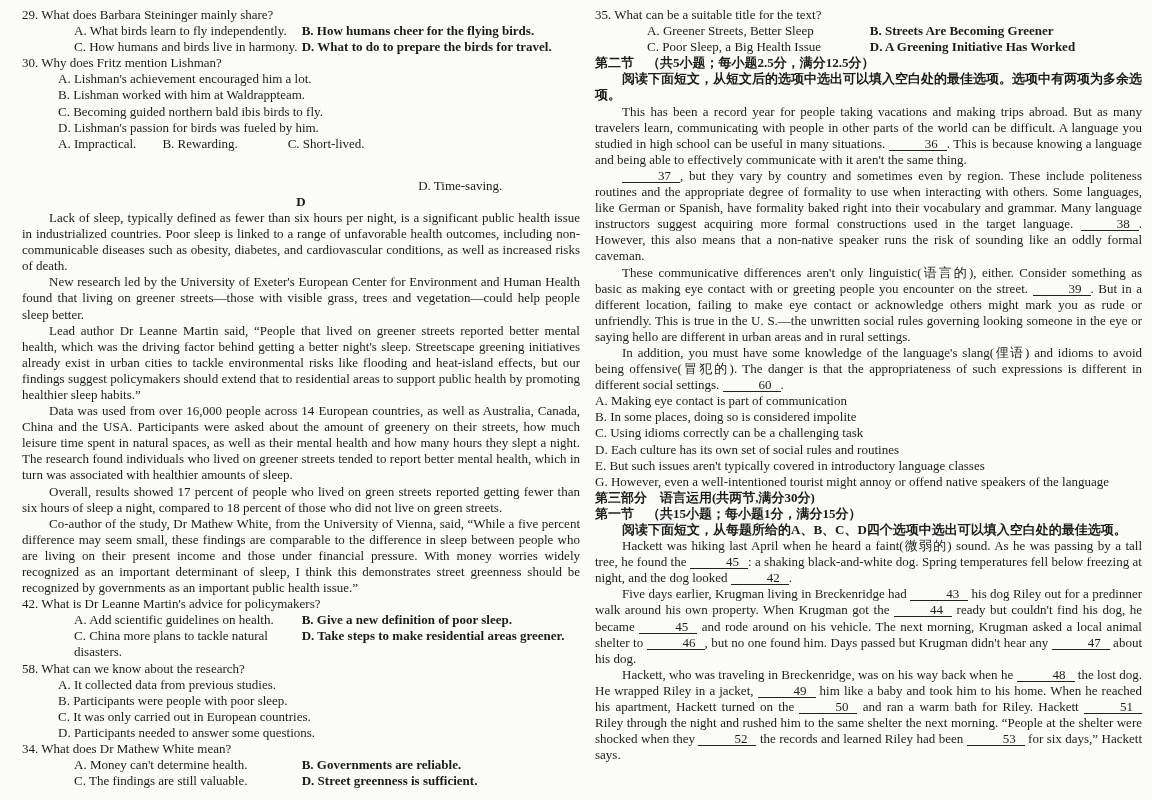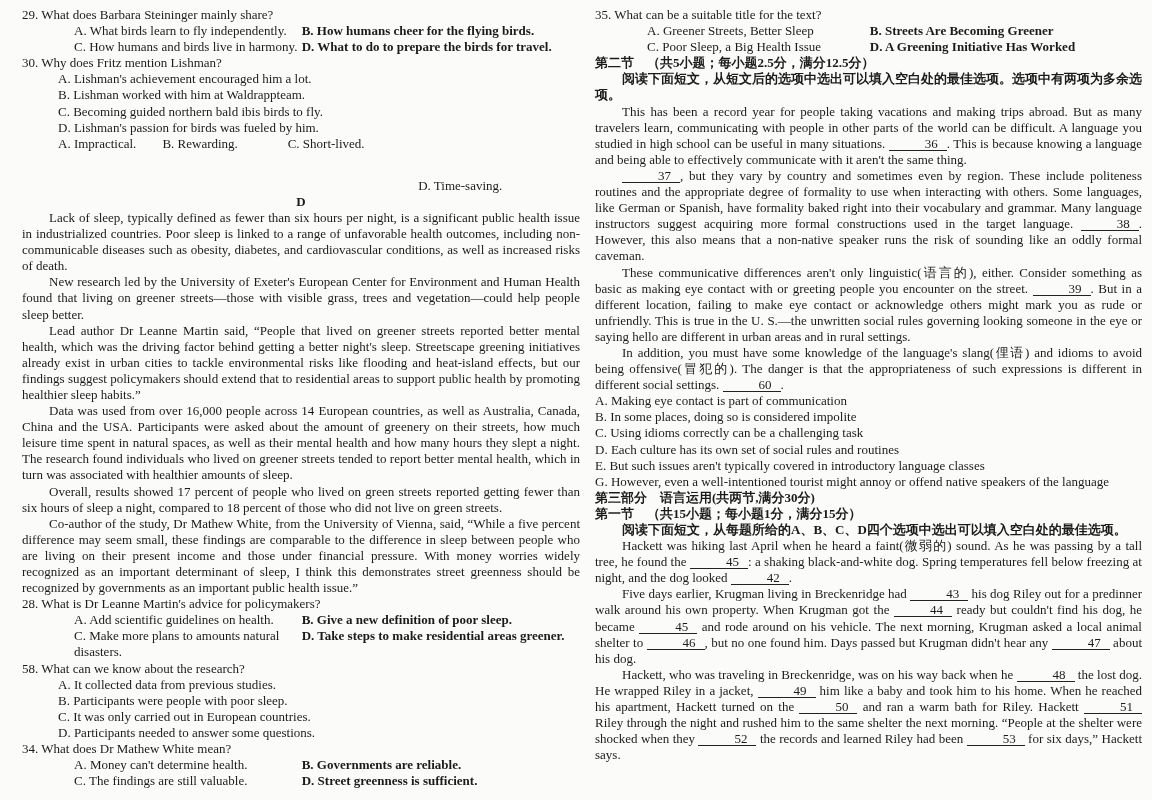--- a/index.html
+++ b/index.html
@@ -86,28 +86,28 @@
     <div class="d-label">D</div>
 
     <div class="para">Lack of sleep, typically defined as fewer than six hours per night, is a significant public health issue in industrialized countries. Poor sleep is linked to a range of unfavorable health outcomes, including non-communicable diseases such as obesity, diabetes, and cardiovascular conditions, as well as increased risks of death.</div>
     <div class="para">New research led by the University of Exeter's European Center for Environment and Human Health found that living on greener streets—those with visible grass, trees and vegetation—could help people sleep better.</div>
     <div class="para">Lead author Dr Leanne Martin said, “People that lived on greener streets reported better mental health, which was the driving factor behind getting a better night's sleep. Streetscape greening initiatives already exist in urban cities to tackle environmental risks like flooding and heat-island effects, but our findings suggest policymakers should extend that to residential areas to support public health by promoting healthier sleep habits.”</div>
     <div class="para">Data was used from over 16,000 people across 14 European countries, as well as Australia, Canada, China and the USA. Participants were asked about the amount of greenery on their streets, how much leisure time spent in natural spaces, as well as their mental health and how many hours they slept a night. The research found individuals who lived on greener streets tended to report better mental health, which in turn was associated with healthier amounts of sleep.</div>
     <div class="para">Overall, results showed 17 percent of people who lived on green streets reported getting fewer than six hours of sleep a night, compared to 18 percent of those who did not live on green streets.</div>
     <div class="para">Co-author of the study, Dr Mathew White, from the University of Vienna, said, “While a five percent difference may seem small, these findings are comparable to the difference in sleep between people who are living on their present income and those under financial pressure. With money worries widely recognized as an important determinant of sleep, I think this demonstrates street greenness should be recognized by governments as an important public health issue.”</div>
 
     <div>
-      <div class="stem">28. What is Dr Leanne Martin's advice for policymakers?</div>
+      <div class="stem">42. What is Dr Leanne Martin's advice for policymakers?</div>
       <div class="opts">
         <div class="row2">
           <span class="opt">A. Add scientific guidelines on health.</span>
           <span class="opt">B. Give a new definition of poor sleep.</span>
         </div>
         <div class="row2">
-          <span class="opt">C. Make more plans to amounts natural disasters.</span>
+          <span class="opt">C. China more plans to tackle natural disasters.</span>
           <span class="opt">D. Take steps to make residential areas greener.</span>
         </div>
       </div>
     </div>
 
     <div>
       <div class="stem">58. What can we know about the research?</div>
       <div class="opts">
         <div class="opt">A. It collected data from previous studies.</div>
         <div class="opt">B. Participants were people with poor sleep.</div>

